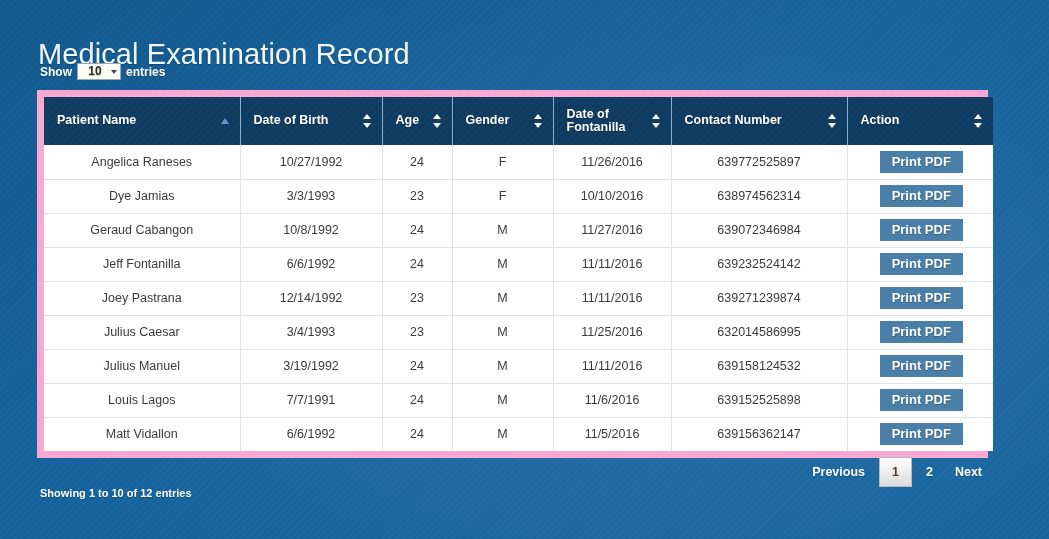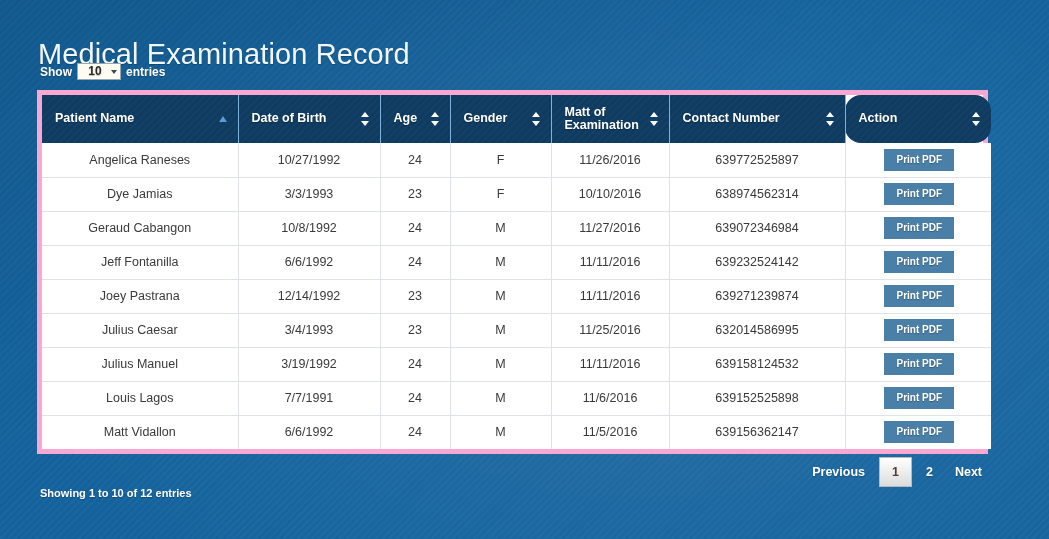--- a/index.html
+++ b/index.html
@@ -97,21 +97,21 @@
     color: #333;
     padding: 0 4px;
     outline: none;
   }
 
   
   .table-wrap {
     position: absolute;
     left: 37px; top: 90px;
     width: 951px;
-    border: 5px solid #f9a8d4;
+    border: 7px solid #f9a8d4;
     background: #ffffff;
   }
   table.dt {
     width: 100%;
     border-collapse: collapse;
     table-layout: fixed;
   }
   table.dt thead th {
     background-color: #0f3c62;
     background-image: repeating-linear-gradient(135deg, rgba(255,255,255,0.018) 0px, rgba(255,255,255,0.018) 2px, rgba(0,0,0,0.015) 2px, rgba(0,0,0,0.015) 5px);
@@ -120,21 +120,21 @@
     font-weight: bold;
     text-align: left;
     padding: 8px 10px 9px 13px;
     height: 48px;
     vertical-align: middle;
     border-right: 1px solid #7fb2da;
     position: relative;
     text-shadow: 0 1px 1px rgba(0,0,0,0.3);
     line-height: 13px;
   }
-  table.dt thead th:last-child { border-right: none; border-radius: 16px; }
+  table.dt thead th:last-child { border-right: none; }
 
   .sort-both, .sort-asc {
     position: absolute;
     right: 10px;
     top: 50%;
     transform: translateY(-50%);
     width: 9px;
     height: 14px;
   }
   .sort-both .up, .sort-both .dn, .sort-asc .up {
@@ -165,21 +165,21 @@
   table.dt tbody td:last-child { border-right: none; }
   td.c-name { text-align: left; padding-left: 13px; margin-left: 17px; }
   td.c-contact { text-align: left; padding-left: 13px; }
   td.c-action { text-align: center; padding: 0; }
 
   .btn-print {
     display: inline-block;
     background: #4a7fa8;
     color: #ffffff;
     font-family: "Liberation Sans", sans-serif;
-    font-size: 10px;
+    font-size: 13px;
     font-weight: bold;
     border: none;
     padding: 4px 12px 5px;
     line-height: 13px;
     cursor: pointer;
     text-shadow: 0 1px 1px rgba(0,0,0,0.28);
     margin-left: 2px;
   }
 
   
@@ -282,21 +282,21 @@
               </span>
           </th>
           <th>
             <span>Gender</span>
             <span class="sort-both">
                 <span class="up"></span>
                 <span class="dn"></span>
               </span>
           </th>
           <th>
-            <span>Matt of Examination</span>
+            <span>Date of Fontanilla</span>
             <span class="sort-both">
                 <span class="up"></span>
                 <span class="dn"></span>
               </span>
           </th>
           <th>
             <span>Contact Number</span>
             <span class="sort-both">
                 <span class="up"></span>
                 <span class="dn"></span>

